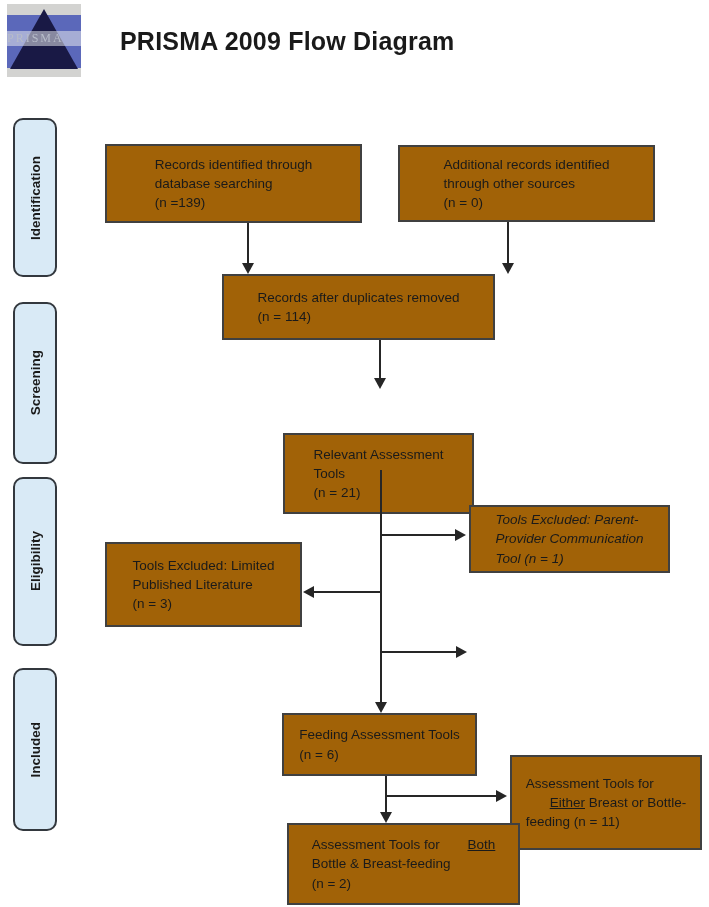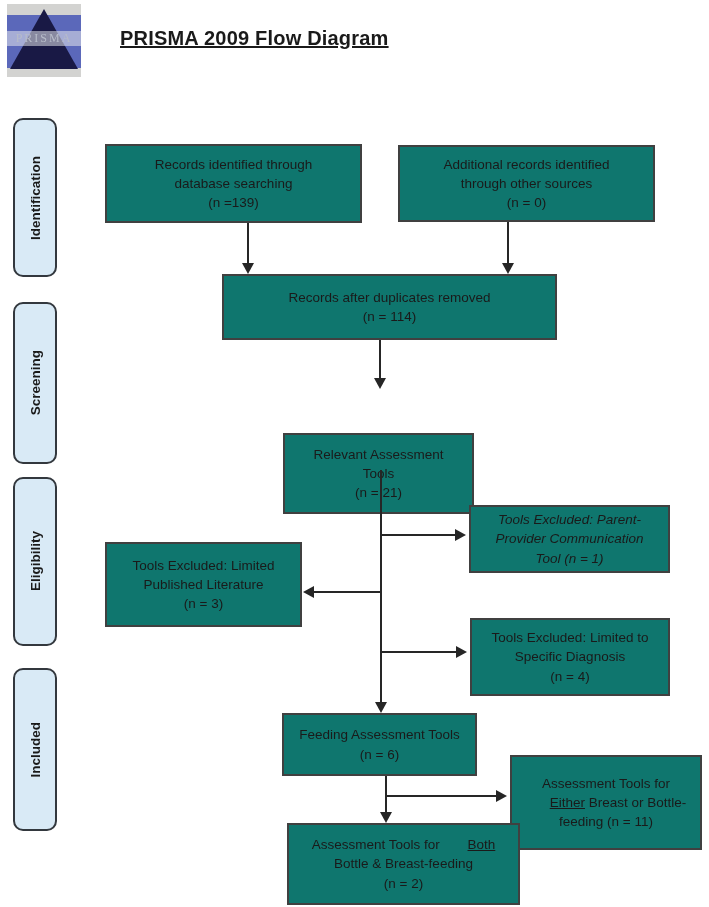--- a/index.html
+++ b/index.html
@@ -7,38 +7,38 @@
     position:relative; width:709px; height:907px; background:#ffffff;
     font-family:"Liberation Sans", sans-serif; color:#1a1a1a; overflow:hidden;
   }
 
   
   #logo { position:absolute; left:7px; top:4px; width:74px; height:73px; background:#d3d3d1; overflow:hidden; }
   #logo .band { position:absolute; left:0; top:11px; width:100%; height:53px; background:#5b68ba; }
   #logo .pyramid { position:absolute; left:3px; top:5px; width:0; height:0;
     border-left:34px solid transparent; border-right:34px solid transparent; border-bottom:60px solid #191945; }
   #logo .stripe { position:absolute; left:0; top:27px; width:100%; height:15px; background:rgba(228,230,235,0.55); }
-  #logo .ltext { position:absolute; left:0; top:27px; width:100%; text-align:center;
+  #logo .ltext { position:absolute; left:0; top:27px; width:100%; 
     font-family:"Liberation Serif", serif; font-size:12px; letter-spacing:2px; color:#b7bcc9; }
-  .title { position:absolute; left:120px; top:27px; font-size:20px; font-weight:bold; letter-spacing:0.2px;text-decoration:underline; }
+  .title { position:absolute; left:120px; top:27px; font-size:25px; font-weight:bold; letter-spacing:0.2px; }
 
   
   .phase {
     position:absolute; left:13px; width:40px; background:#d9eaf6; border:2px solid #33383e;
     border-radius:10px; display:flex; align-items:center; justify-content:center;
   }
   .phase span {
     writing-mode:vertical-rl; transform:rotate(180deg);
     font-weight:bold; font-size:13.5px; white-space:nowrap;
   }
 
   
   .fbox {
-    position:absolute; background:#0f766e; border:2px solid #404040;
-    display:flex; align-items:center; justify-content:center; text-align:center;
+    position:absolute; background:#a16207; border:2px solid #404040;
+    display:flex; align-items:center; justify-content:center; 
     font-size:13.5px; line-height:1.42; padding:2px 6px; box-sizing:border-box;
   }
   .btext { white-space:pre-line; }
   .u { text-decoration:underline;margin-left:24px; }
 
   
   .vline { position:absolute; width:2px; background:#262626; }
   .hline { position:absolute; height:2px; background:#262626; }
   .ah-down { position:absolute; width:0; height:0;
     border-left:6px solid transparent; border-right:6px solid transparent; border-top:11px solid #262626; }
@@ -78,21 +78,21 @@
 database searching
 (n =139)</span>
   </div>
 
   <div class="fbox" style="left:398px; top:145px; width:257px; height:77px;">
     <span class="btext">Additional records identified
 through other sources
 (n = 0)</span>
   </div>
 
-  <div class="fbox" style="left:222px; top:274px; width:335px; height:66px;">
+  <div class="fbox" style="left:222px; top:274px; width:273px; height:66px;">
     <span class="btext">Records after duplicates removed
 (n = 114)</span>
   </div>
 
   <div class="fbox" style="left:283px; top:389px; width:191px; height:81px;margin-top:44px;">
     <span class="btext">Relevant Assessment
 Tools
 (n = 21)</span>
   </div>
 
@@ -101,25 +101,20 @@
 Provider Communication
 Tool (n = 1)</span>
   </div>
 
   <div class="fbox" style="left:105px; top:542px; width:197px; height:85px;">
     <span class="btext">Tools Excluded: Limited
 Published Literature
 (n = 3)</span>
   </div>
 
-  <div class="fbox" style="left:470px; top:618px; width:200px; height:78px;">
-    <span class="btext">Tools Excluded: Limited to
-Specific Diagnosis
-(n = 4)</span>
-  </div>
 
   <div class="fbox" style="left:282px; top:713px; width:195px; height:63px;">
     <span class="btext">Feeding Assessment Tools
 (n = 6)</span>
   </div>
 
   <div class="fbox" style="left:510px; top:755px; width:192px; height:95px;">
     <span>
       <span>Assessment Tools for</span><br>
       <span class="u">Either</span><span> Breast or Bottle-</span><br>

